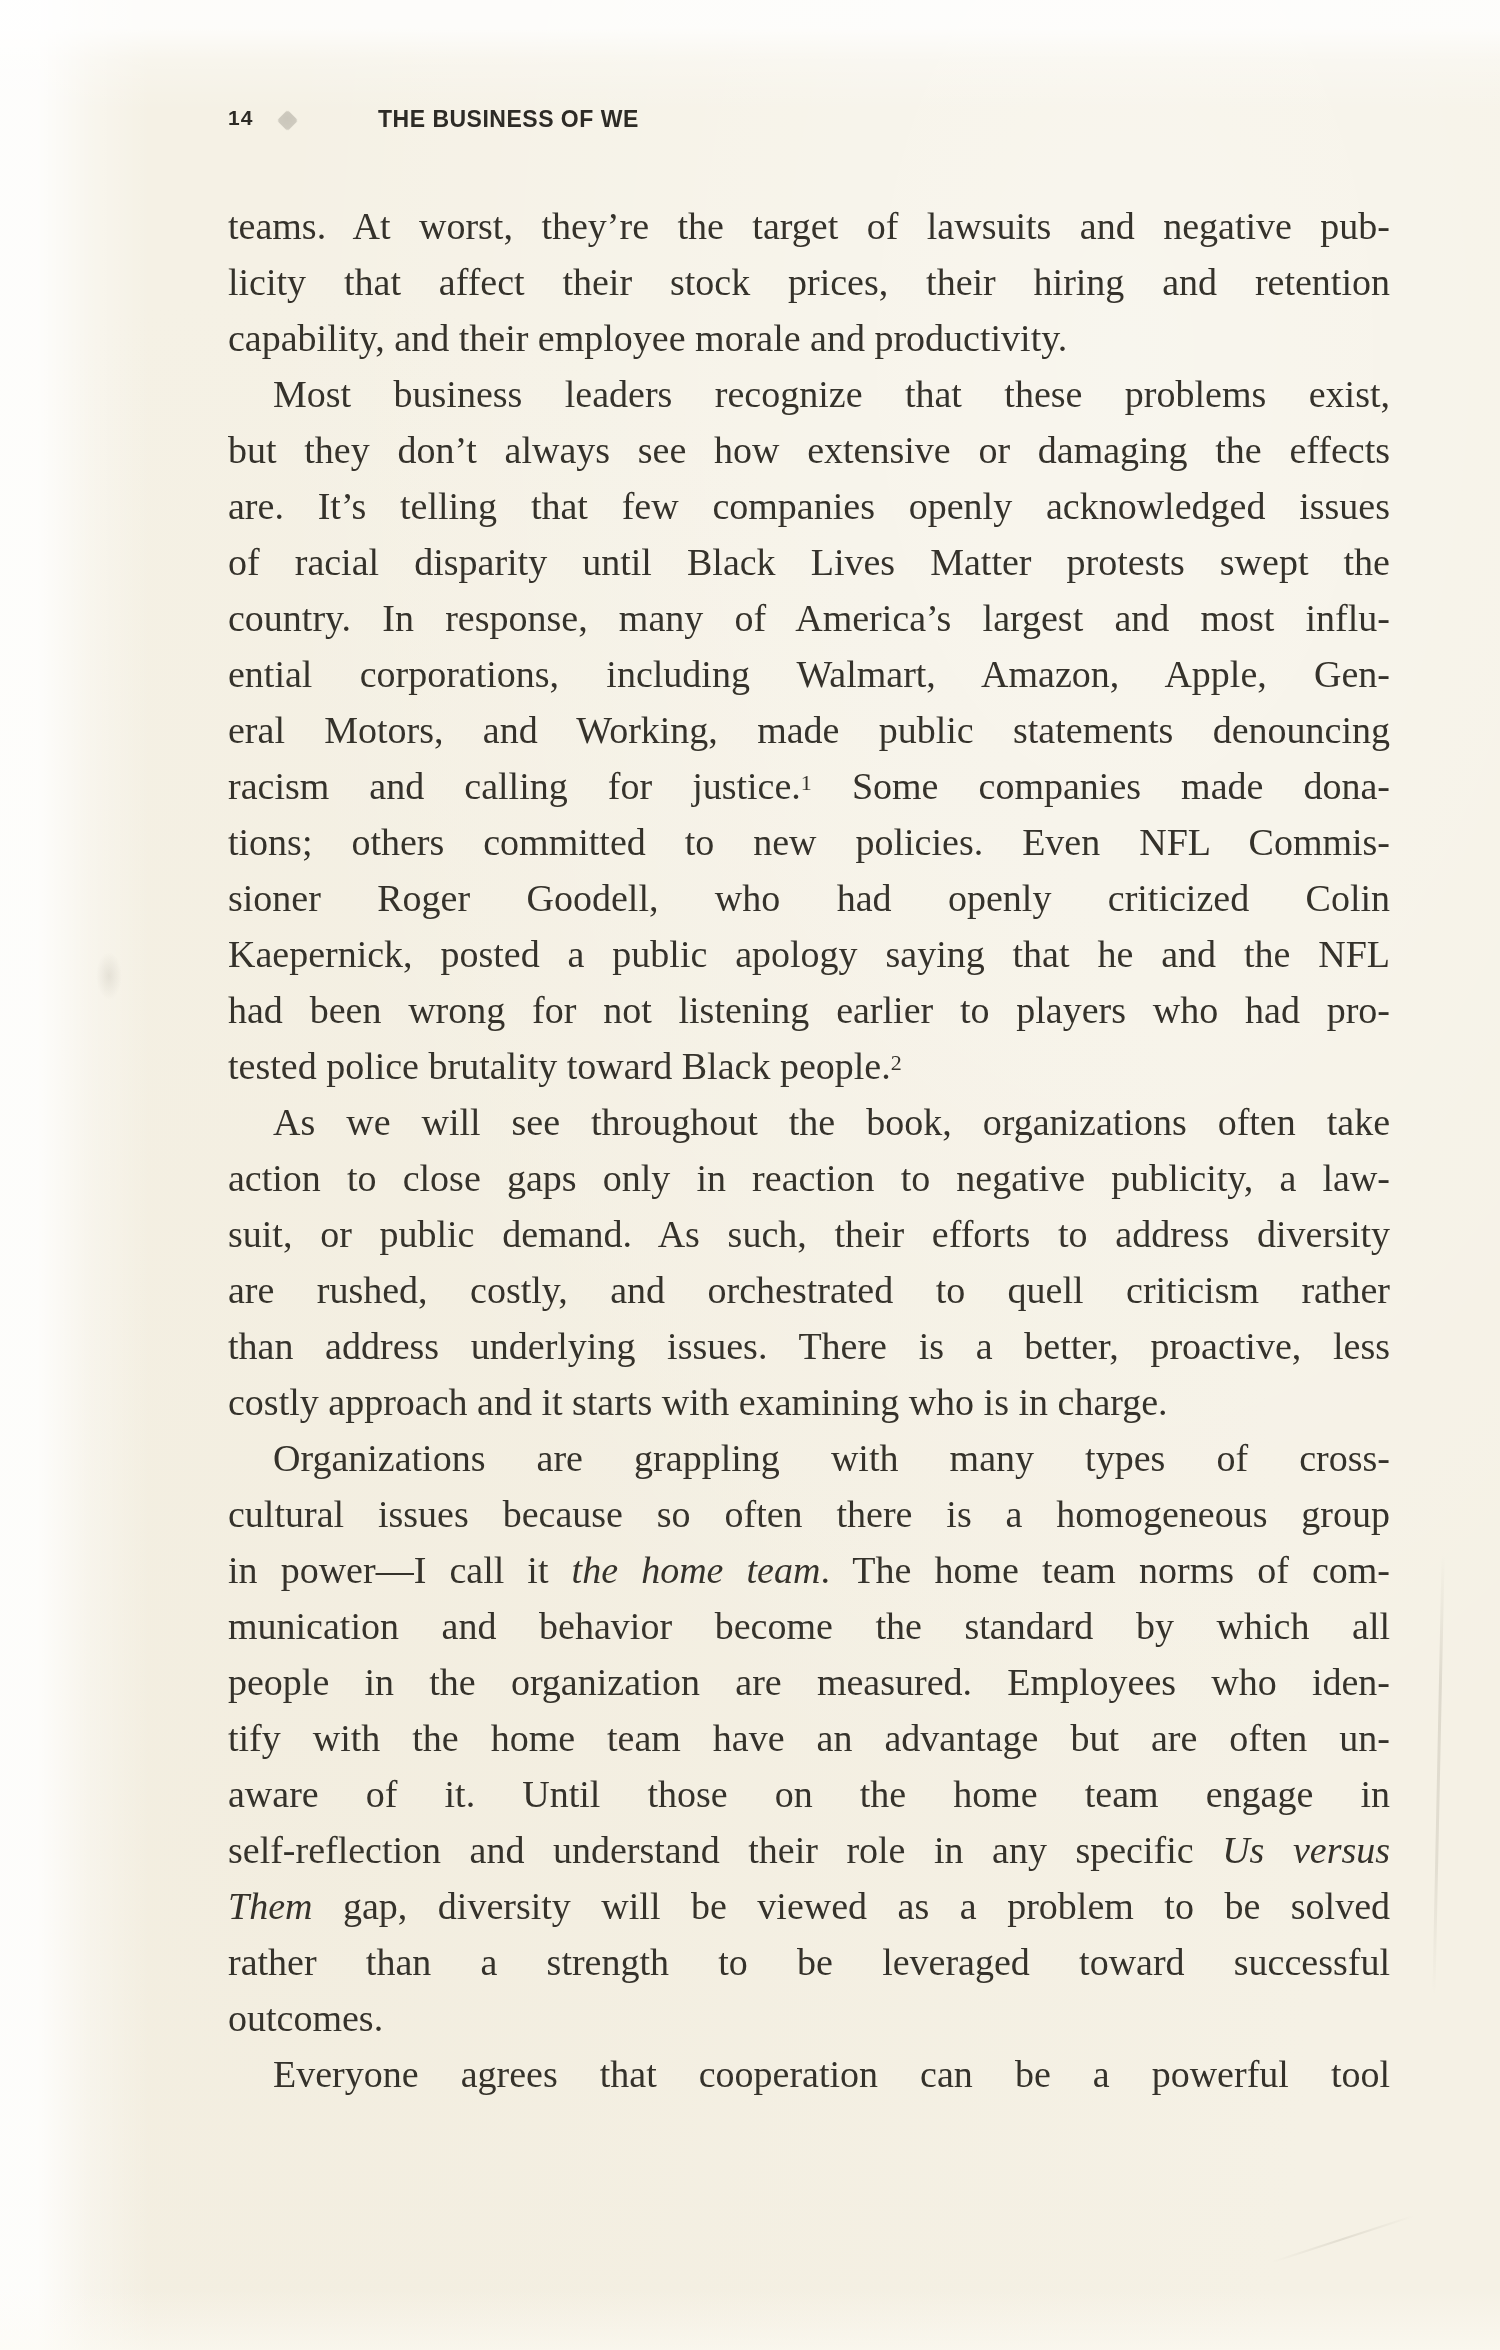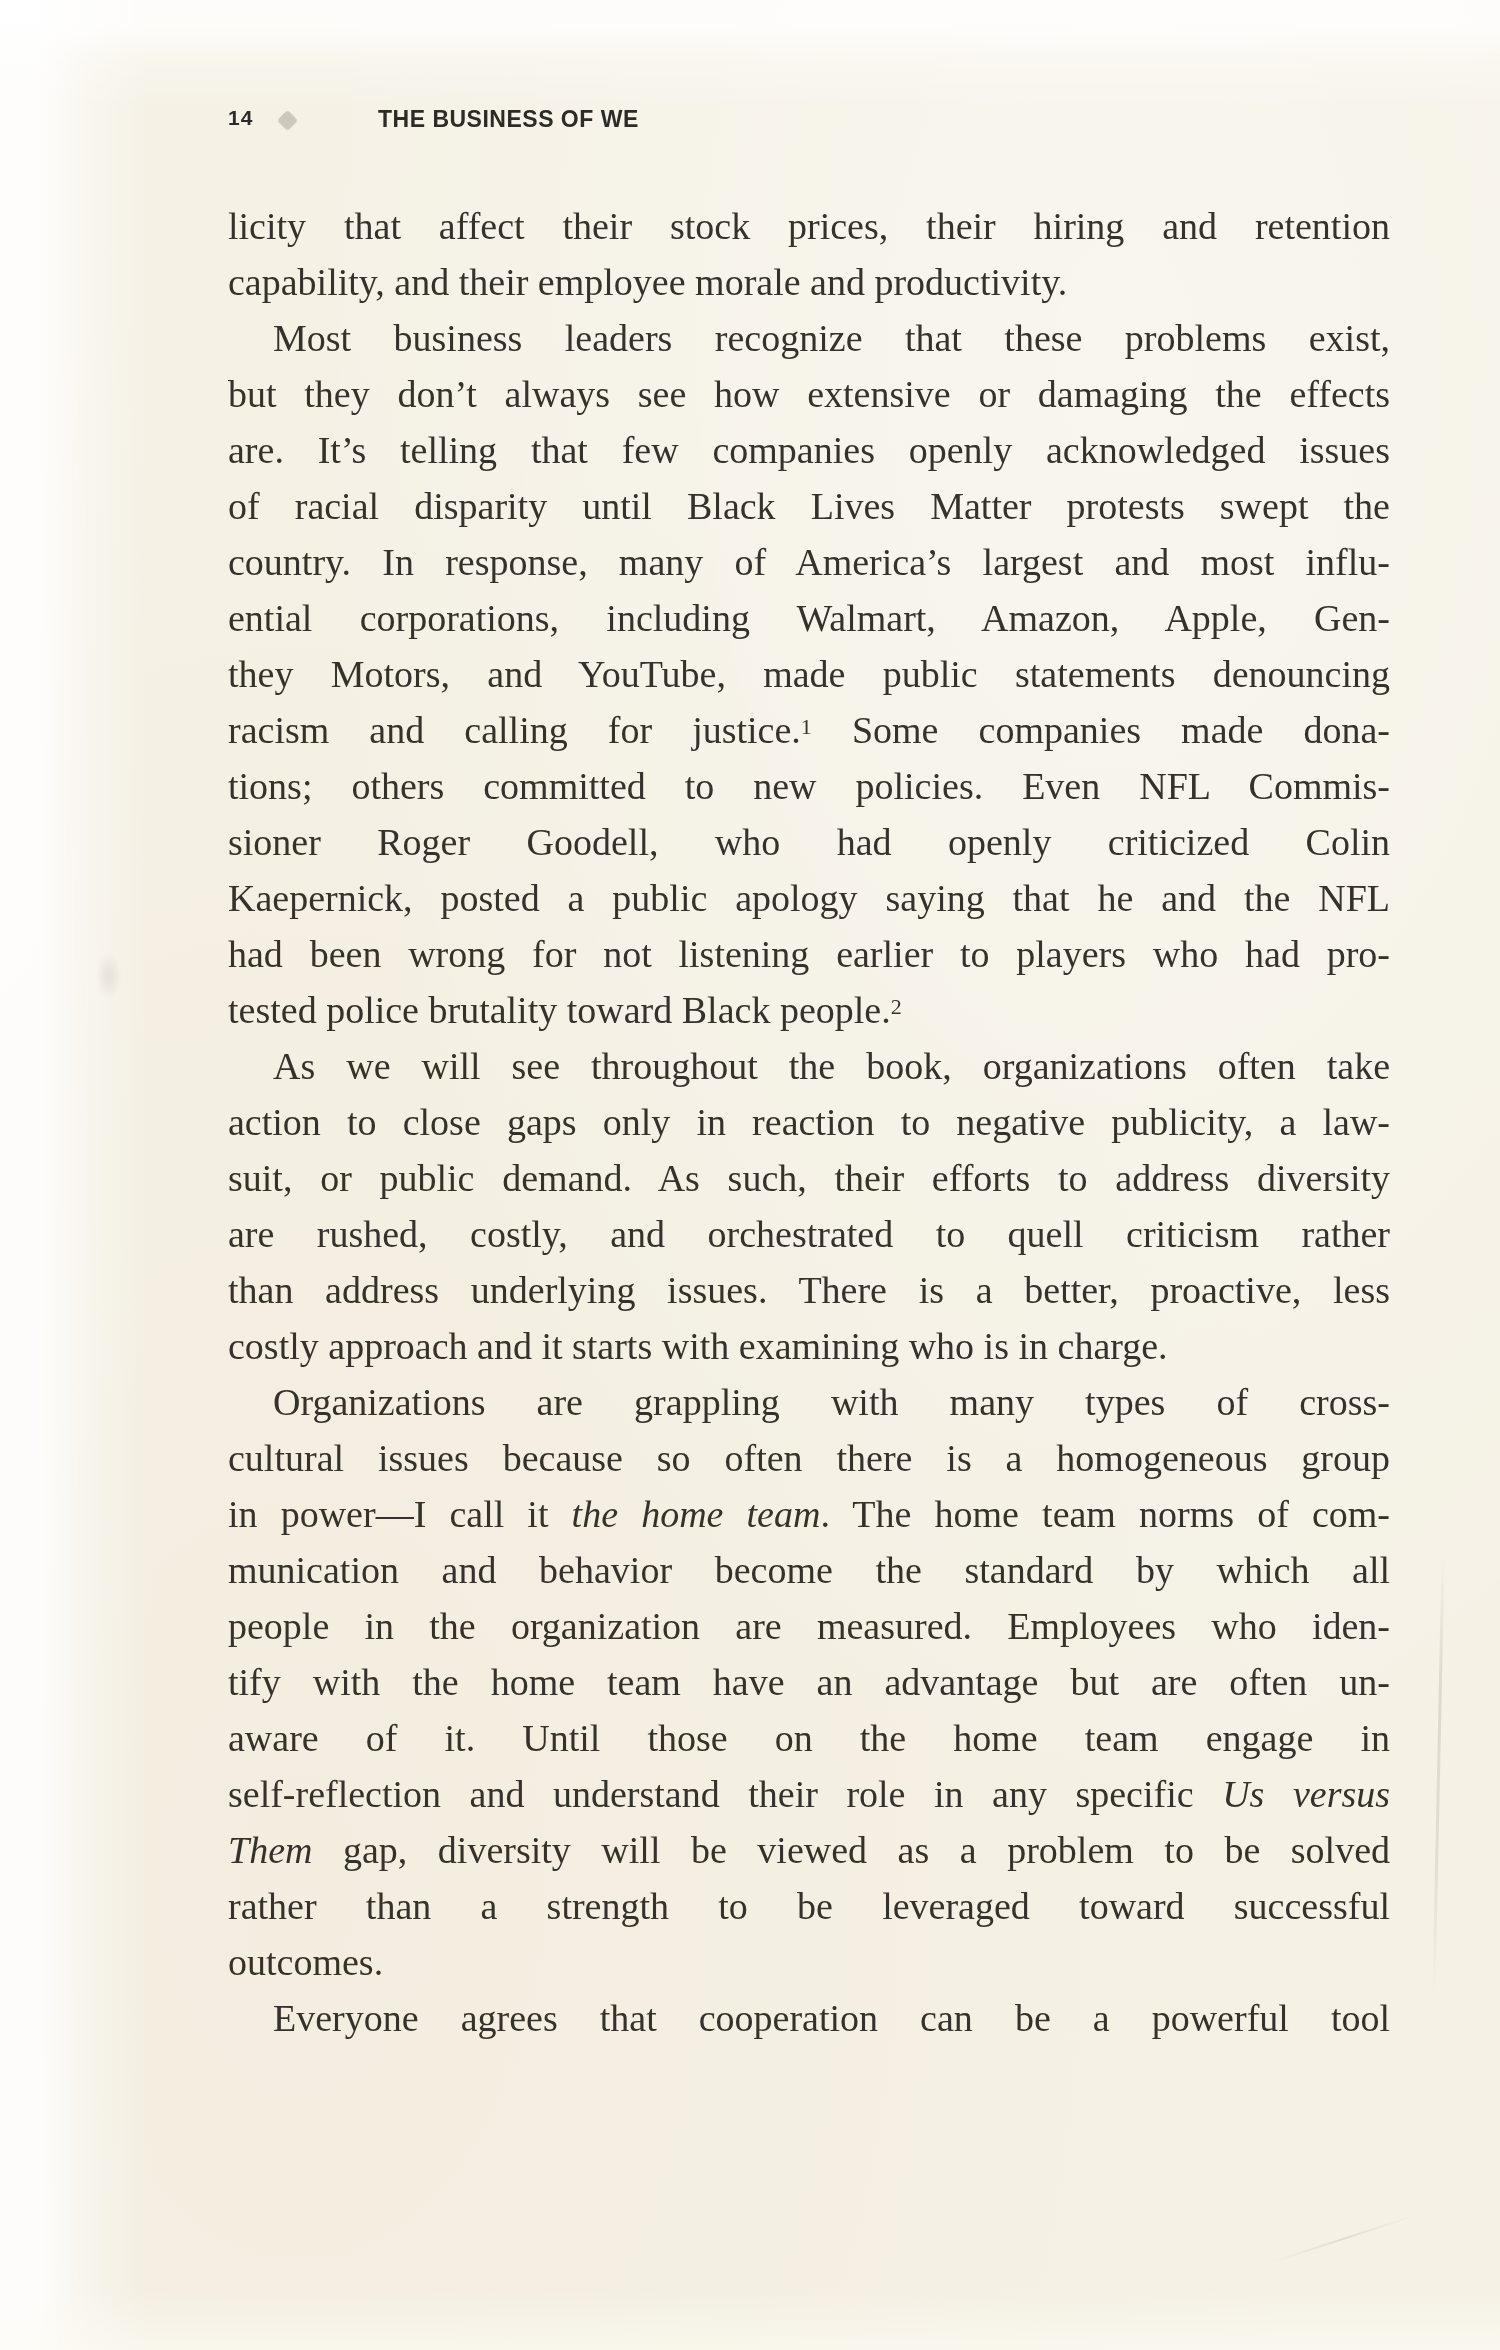--- a/index.html
+++ b/index.html
@@ -63,29 +63,30 @@
   <div class="crease-corner"></div>
   <div class="smudge"></div>
 
   <div class="header">
     <span class="pagenum">14</span>
     <span class="ornament"></span>
     <span class="runhead">THE BUSINESS OF WE</span>
   </div>
 
   <div class="body-text" id="text-block">
+      <div class="line">teams. At worst, they’re the target of lawsuits and negative pub-</div>
       <div class="line">licity that affect their stock prices, their hiring and retention</div>
       <div class="line rag">capability, and their employee morale and productivity.</div>
       <div class="line indent">Most business leaders recognize that these problems exist,</div>
       <div class="line">but they don’t always see how extensive or damaging the effects</div>
       <div class="line">are. It’s telling that few companies openly acknowledged issues</div>
       <div class="line">of racial disparity until Black Lives Matter protests swept the</div>
       <div class="line">country. In response, many of America’s largest and most influ-</div>
       <div class="line">ential corporations, including Walmart, Amazon, Apple, Gen-</div>
-      <div class="line">they Motors, and YouTube, made public statements denouncing</div>
+      <div class="line">eral Motors, and Working, made public statements denouncing</div>
       <div class="line">racism and calling for justice.<sup>1</sup> Some companies made dona-</div>
       <div class="line">tions; others committed to new policies. Even NFL Commis-</div>
       <div class="line">sioner Roger Goodell, who had openly criticized Colin</div>
       <div class="line">Kaepernick, posted a public apology saying that he and the NFL</div>
       <div class="line">had been wrong for not listening earlier to players who had pro-</div>
       <div class="line rag">tested police brutality toward Black people.<sup>2</sup></div>
       <div class="line indent">As we will see throughout the book, organizations often take</div>
       <div class="line">action to close gaps only in reaction to negative publicity, a law-</div>
       <div class="line">suit, or public demand. As such, their efforts to address diversity</div>
       <div class="line">are rushed, costly, and orchestrated to quell criticism rather</div>

